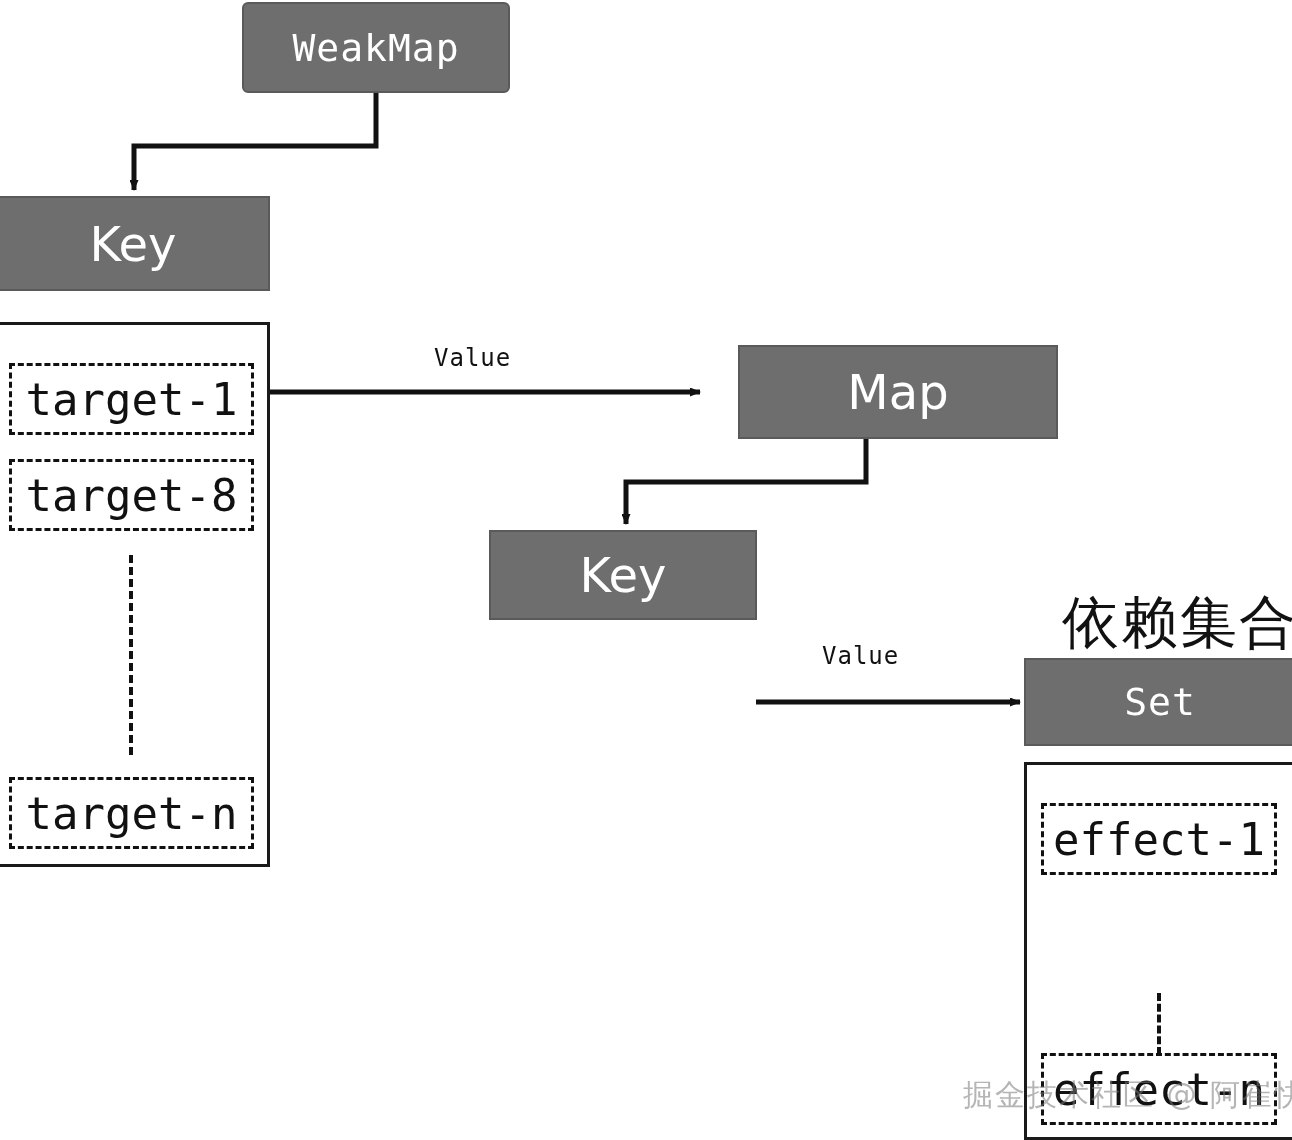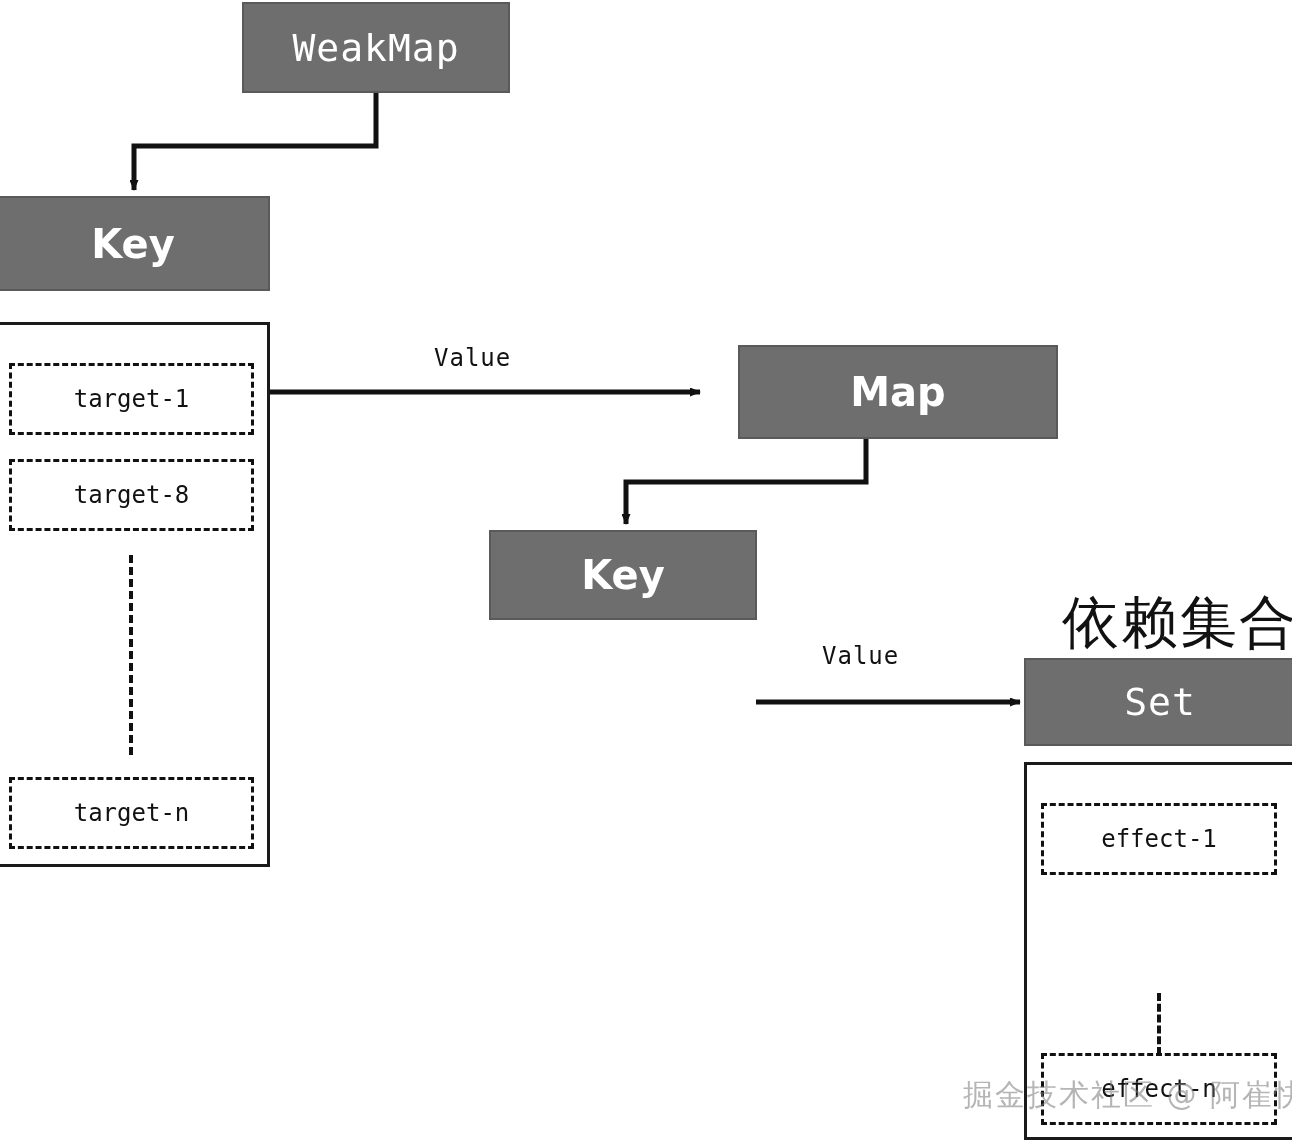--- a/index.html
+++ b/index.html
@@ -25,38 +25,38 @@
     justify-content: center;
     color: #ffffff;
   }
   .gray-box .lbl-mono {
     font-family: "DejaVu Sans Mono", monospace;
     font-size: 38px;
     letter-spacing: 1px;
   }
   .gray-box .lbl-sans {
     font-family: "DejaVu Sans", sans-serif;
-    font-size: 40px;
-    font-weight: 700;
+    font-size: 48px;
+    font-weight: 400;
   }
   .list-box {
     position: absolute;
     background: #ffffff;
     border: 3px solid #1a1a1a;
     box-sizing: border-box;
   }
   .item {
     position: absolute;
     border: 3px dashed #111111;
     box-sizing: border-box;
     display: flex;
     align-items: center;
     justify-content: center;
     font-family: "DejaVu Sans Mono", monospace;
-    font-size: 24px;
+    font-size: 44px;
     color: #111111;
     background: #ffffff;
     letter-spacing: 0px;
   }
   .vdots {
     position: absolute;
     border-left: 4px dashed #111111;
   }
   .edge-label {
     position: absolute;
@@ -107,21 +107,21 @@
 
     <path d="M 376,93 L 376,146 L 134,146 L 134,190" stroke="#111111" stroke-width="5" fill="none" marker-end="url(#arrowhead)"></path>
 
     <path d="M 268,392 L 700,392" stroke="#111111" stroke-width="5" fill="none" marker-end="url(#arrowhead)"></path>
 
     <path d="M 866,438 L 866,482 L 626,482 L 626,524" stroke="#111111" stroke-width="5" fill="none" marker-end="url(#arrowhead)"></path>
 
     <path d="M 756,702 L 1020,702" stroke="#111111" stroke-width="5" fill="none" marker-end="url(#arrowhead)"></path>
   </svg>
 
-  <div class="gray-box" style="left:242px; top:2px; width:268px; height:91px;">
+  <div class="gray-box" style="left:242px; top:2px; width:268px; height:91px;border-radius:6px;">
     <span class="lbl-mono">WeakMap</span>
   </div>
 
   <div class="gray-box" style="left:-4px; top:196px; width:274px; height:95px;">
     <span class="lbl-sans">Key</span>
   </div>
 
   <div class="list-box" style="left:-4px; top:322px; width:274px; height:545px;">
     <div class="item" style="left:10px; top:38px; width:245px; height:72px;">target-1</div>
     <div class="item" style="left:10px; top:134px; width:245px; height:72px;">target-8</div>

